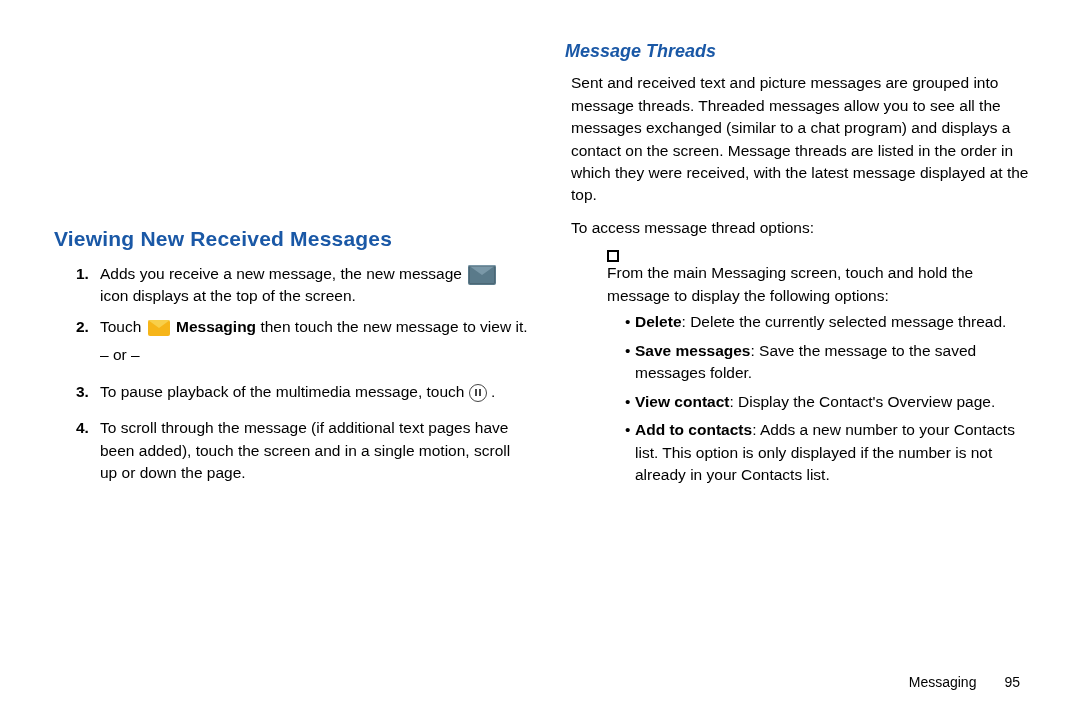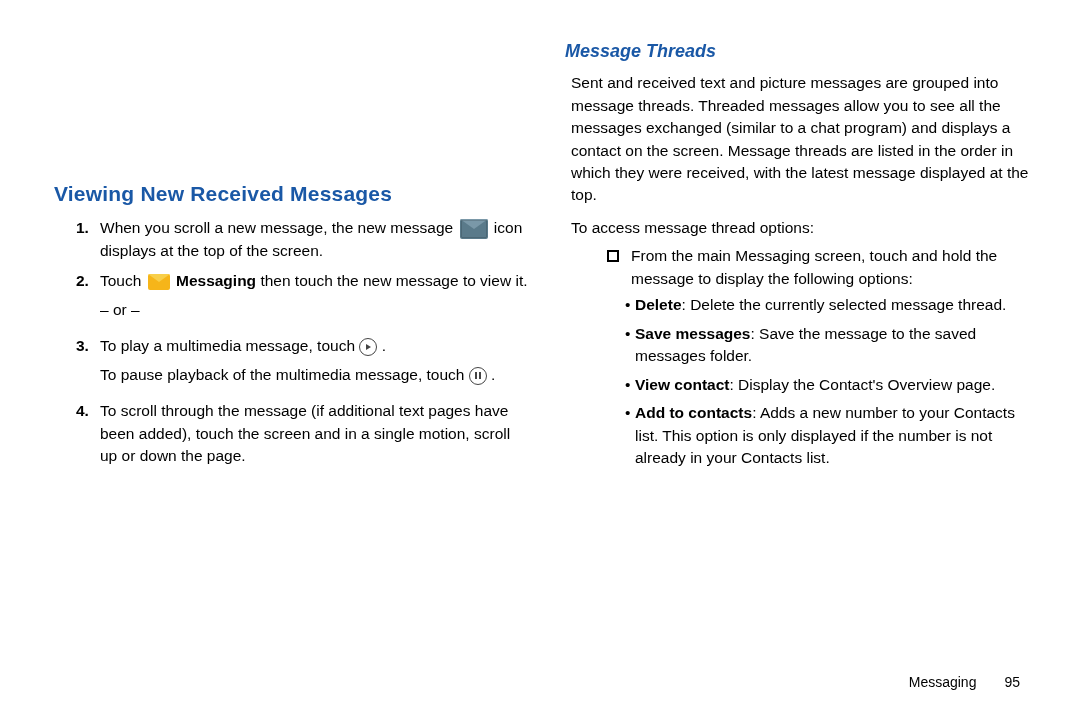--- a/index.html
+++ b/index.html
@@ -137,20 +137,21 @@
   .sub-bold {
     font-weight: normal;
     padding-left: 6px;
     margin-top: 10px;
     margin-bottom: 6px;
   }
   .square-item {
     display: flex;
     padding-left: 42px;
     margin-bottom: 0;
+    flex-direction: column;
   }
   .square {
     width: 8px;
     height: 8px;
     border: 2px solid #000;
     margin-top: 5px;
     margin-right: 12px;
     flex-shrink: 0;
   }
   .bullets {
@@ -180,21 +181,21 @@
 <body>
 
 <div class="page">
 
   <div class="col">
     <div class="heading">Viewing New Received Messages</div>
 
     <div class="ol-item">
       <div class="ol-num">1.</div>
       <div class="ol-body">
-        <span>When you scroll a new message, the new message</span>
+        <span>Adds you receive a new message, the new message</span>
         <span class="icon-inline">
             <span class="envelope-icon"></span>
           </span>
         <span> icon displays at the top of the screen.</span>
       </div>
     </div>
 
     <div class="ol-item">
       <div class="ol-num">2.</div>
       <div class="ol-body">
@@ -204,25 +205,20 @@
             </span><span class="bold"> Messaging</span><span> then touch the new message to view it.</span>
         </div>
         <div class="para">– or –</div>
       </div>
     </div>
 
     <div class="ol-item">
       <div class="ol-num">3.</div>
       <div class="ol-body">
         <div class="para">
-          <span>To play a multimedia message, touch </span><span class="circle-btn">
-              <span class="play-tri"></span>
-            </span> .
-        </div>
-        <div class="para">
           <span>To pause playback of the multimedia message, touch </span><span class="circle-btn">
               <span class="pause-bars">
                 <span></span>
                 <span></span>
               </span>
             </span> .
         </div>
       </div>
     </div>
 

